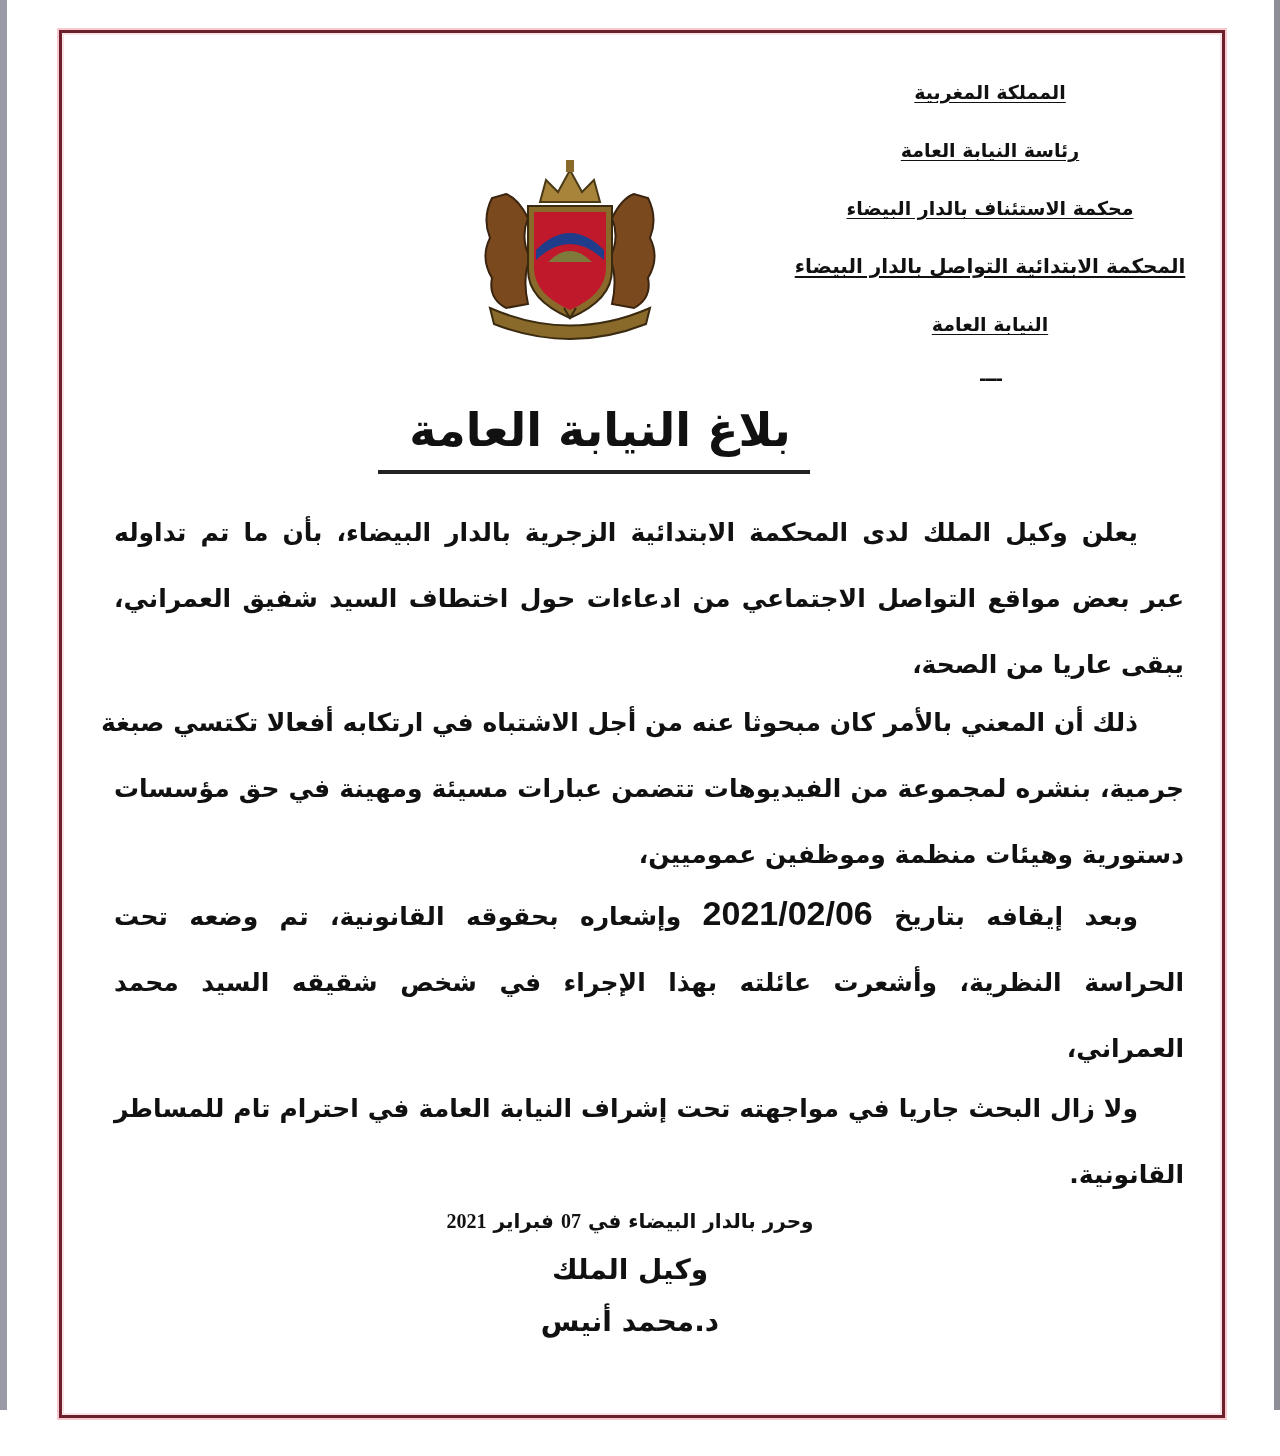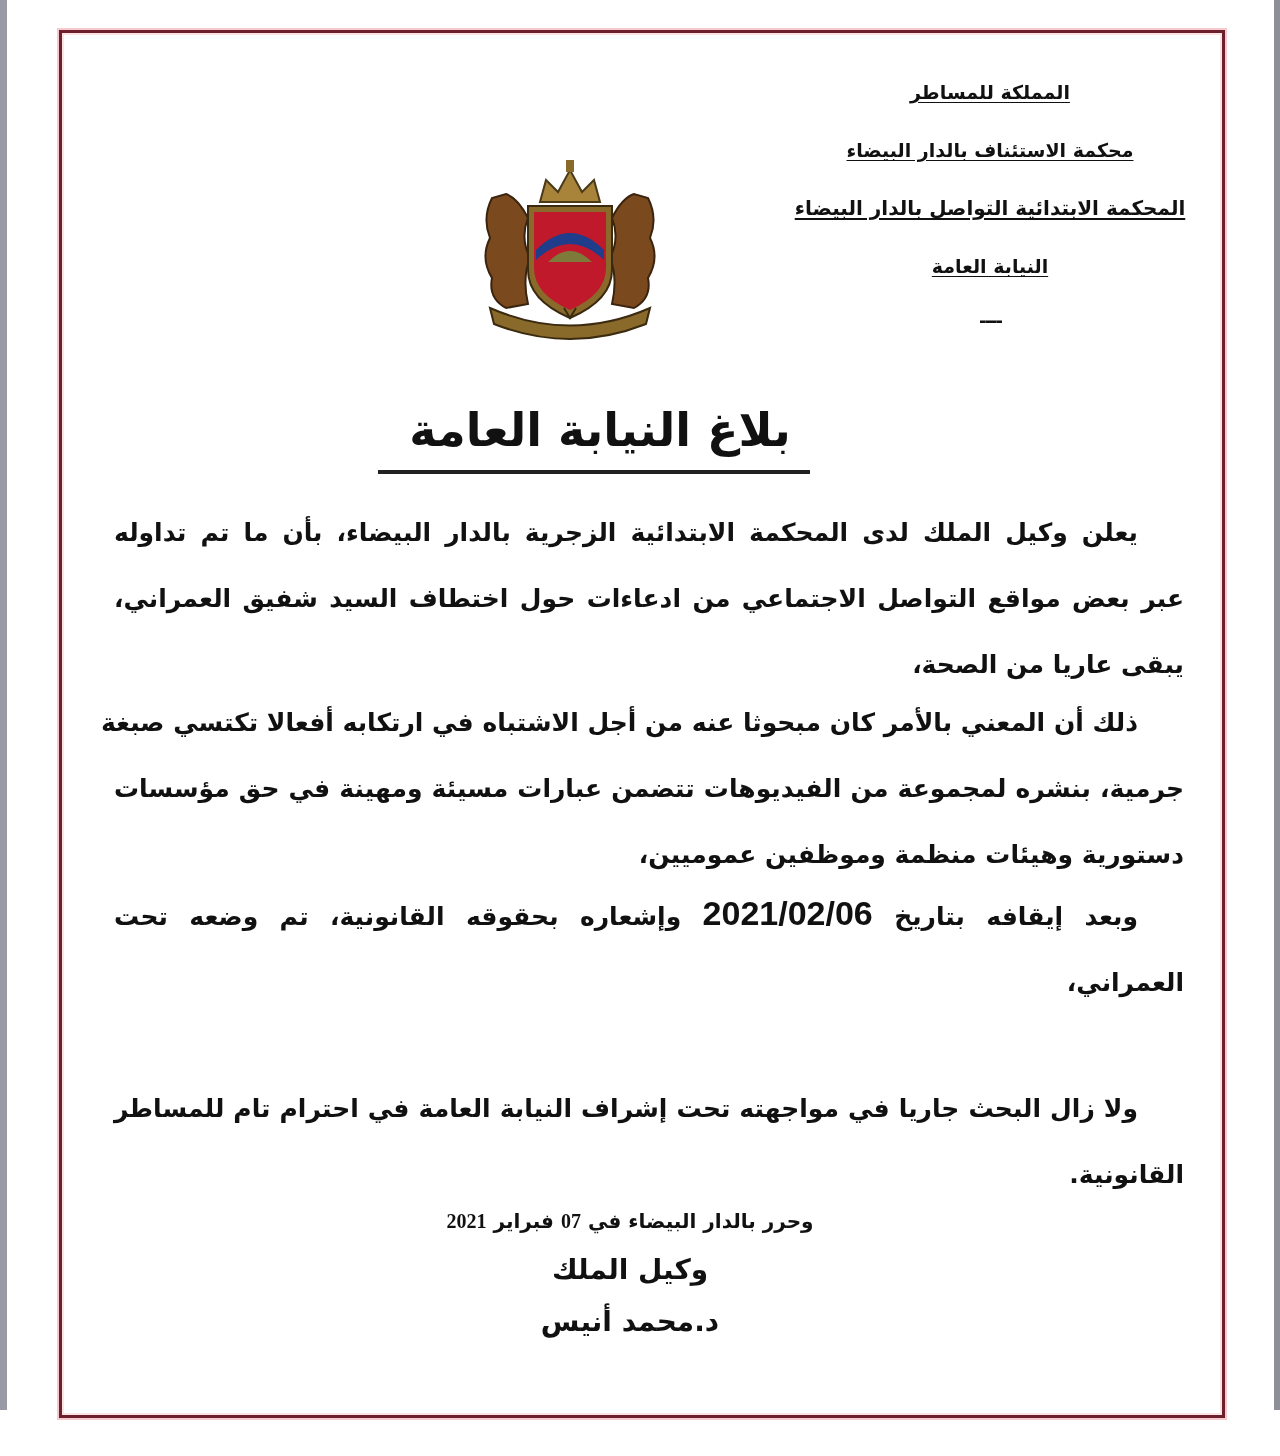--- a/index.html
+++ b/index.html
@@ -48,21 +48,22 @@
   </style>
 </head>
 <body>
 
 <div class="edge-left"></div>
 <div class="edge-right"></div>
 
 <div class="frame"></div>
 
 <div class="header-block">
-  <div class="header-line">المملكة للمساطر</div>
+  <div class="header-line">المملكة المغربية</div>
+  <div class="header-line">رئاسة النيابة العامة</div>
   <div class="header-line l3">محكمة الاستئناف بالدار البيضاء</div>
   <div class="header-line l4">المحكمة الابتدائية التواصل بالدار البيضاء</div>
   <div class="header-line">النيابة العامة</div>
   <div class="header-sep">----</div>
 </div>
 
 <div class="emblem">
   <svg width="200" height="186" viewBox="0 0 200 186">
 
     <path d="M20 150 Q100 185 180 150 L176 166 Q100 196 24 166 Z" fill="#8a6a2a" stroke="#3a2a10" stroke-width="2"></path>
@@ -100,20 +101,21 @@
   <p class="para">
     <span class="line indent">ذلك أن المعني بالأمر كان مبحوثا عنه من أجل الاشتباه في ارتكابه أفعالا تكتسي صبغة</span>
     <span class="line">جرمية، بنشره لمجموعة من الفيديوهات تتضمن عبارات مسيئة ومهينة في حق مؤسسات</span>
     <span class="line last">دستورية وهيئات منظمة وموظفين عموميين،</span>
   </p>
 </div>
 
 <div class="body" style="top:876px;">
   <p class="para">
     <span class="line indent"><span>وبعد إيقافه بتاريخ</span> <span class="date-num">2021/02/06</span> <span>وإشعاره بحقوقه القانونية، تم وضعه تحت</span></span>
+    <span class="line">الحراسة النظرية، وأشعرت عائلته بهذا الإجراء في شخص شقيقه السيد محمد</span>
     <span class="line last">العمراني،</span>
   </p>
 </div>
 
 <div class="body" style="top:1072px;">
   <p class="para">
     <span class="line indent">ولا زال البحث جاريا في مواجهته تحت إشراف النيابة العامة في احترام تام للمساطر</span>
     <span class="line last">القانونية.</span>
   </p>
 </div>

